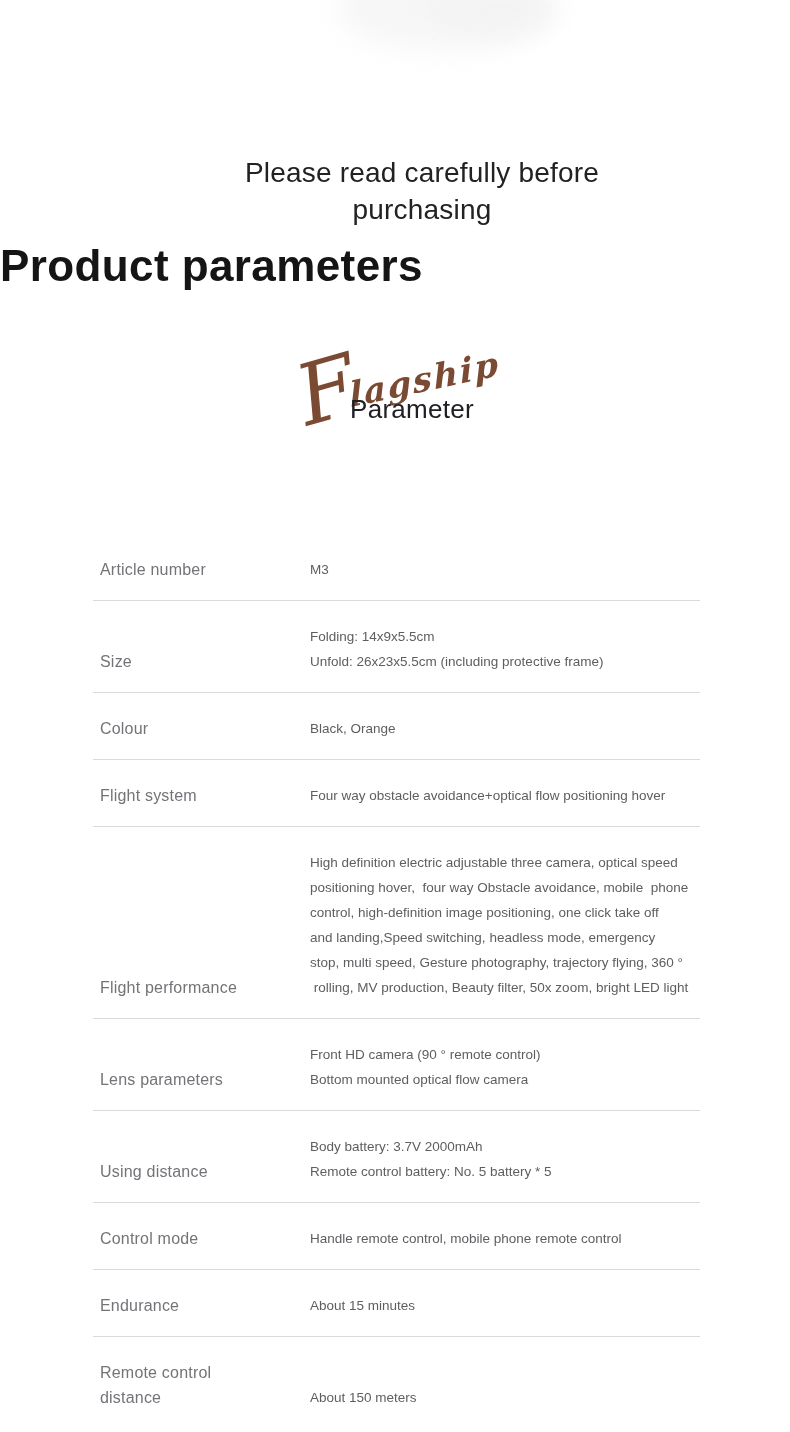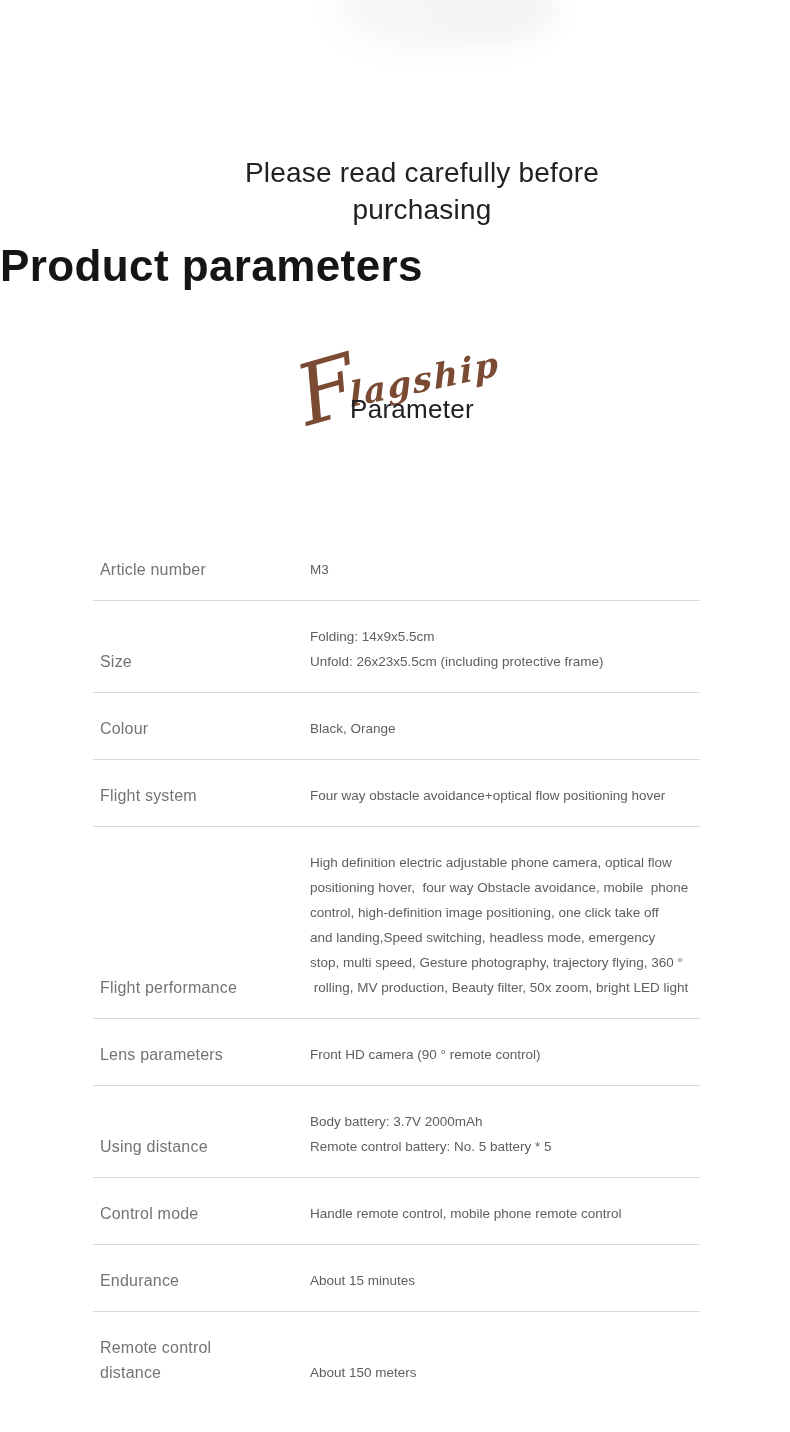--- a/index.html
+++ b/index.html
@@ -106,32 +106,33 @@
       </div>
       <div class="spec-row">
         <div class="spec-label">Flight system</div>
         <div class="spec-value">
           <div class="spec-line">Four way obstacle avoidance+optical flow positioning hover</div>
         </div>
       </div>
       <div class="spec-row">
         <div class="spec-label">Flight performance</div>
         <div class="spec-value">
-          <div class="spec-line">High definition electric adjustable phone camera, optical flow</div>
+          <div class="spec-line">High definition electric adjustable three camera, optical speed</div>
           <div class="spec-line">positioning hover,  four way Obstacle avoidance, mobile  phone</div>
           <div class="spec-line">control, high-definition image positioning, one click take off</div>
           <div class="spec-line">and landing,Speed switching, headless mode, emergency</div>
           <div class="spec-line">stop, multi speed, Gesture photography, trajectory flying, 360 °</div>
           <div class="spec-line"> rolling, MV production, Beauty filter, 50x zoom, bright LED light</div>
         </div>
       </div>
       <div class="spec-row">
         <div class="spec-label">Lens parameters</div>
         <div class="spec-value">
           <div class="spec-line">Front HD camera (90 ° remote control)</div>
+          <div class="spec-line">Bottom mounted optical flow camera</div>
         </div>
       </div>
       <div class="spec-row">
         <div class="spec-label">Using distance</div>
         <div class="spec-value">
           <div class="spec-line">Body battery: 3.7V 2000mAh</div>
           <div class="spec-line">Remote control battery: No. 5 battery * 5</div>
         </div>
       </div>
       <div class="spec-row">

